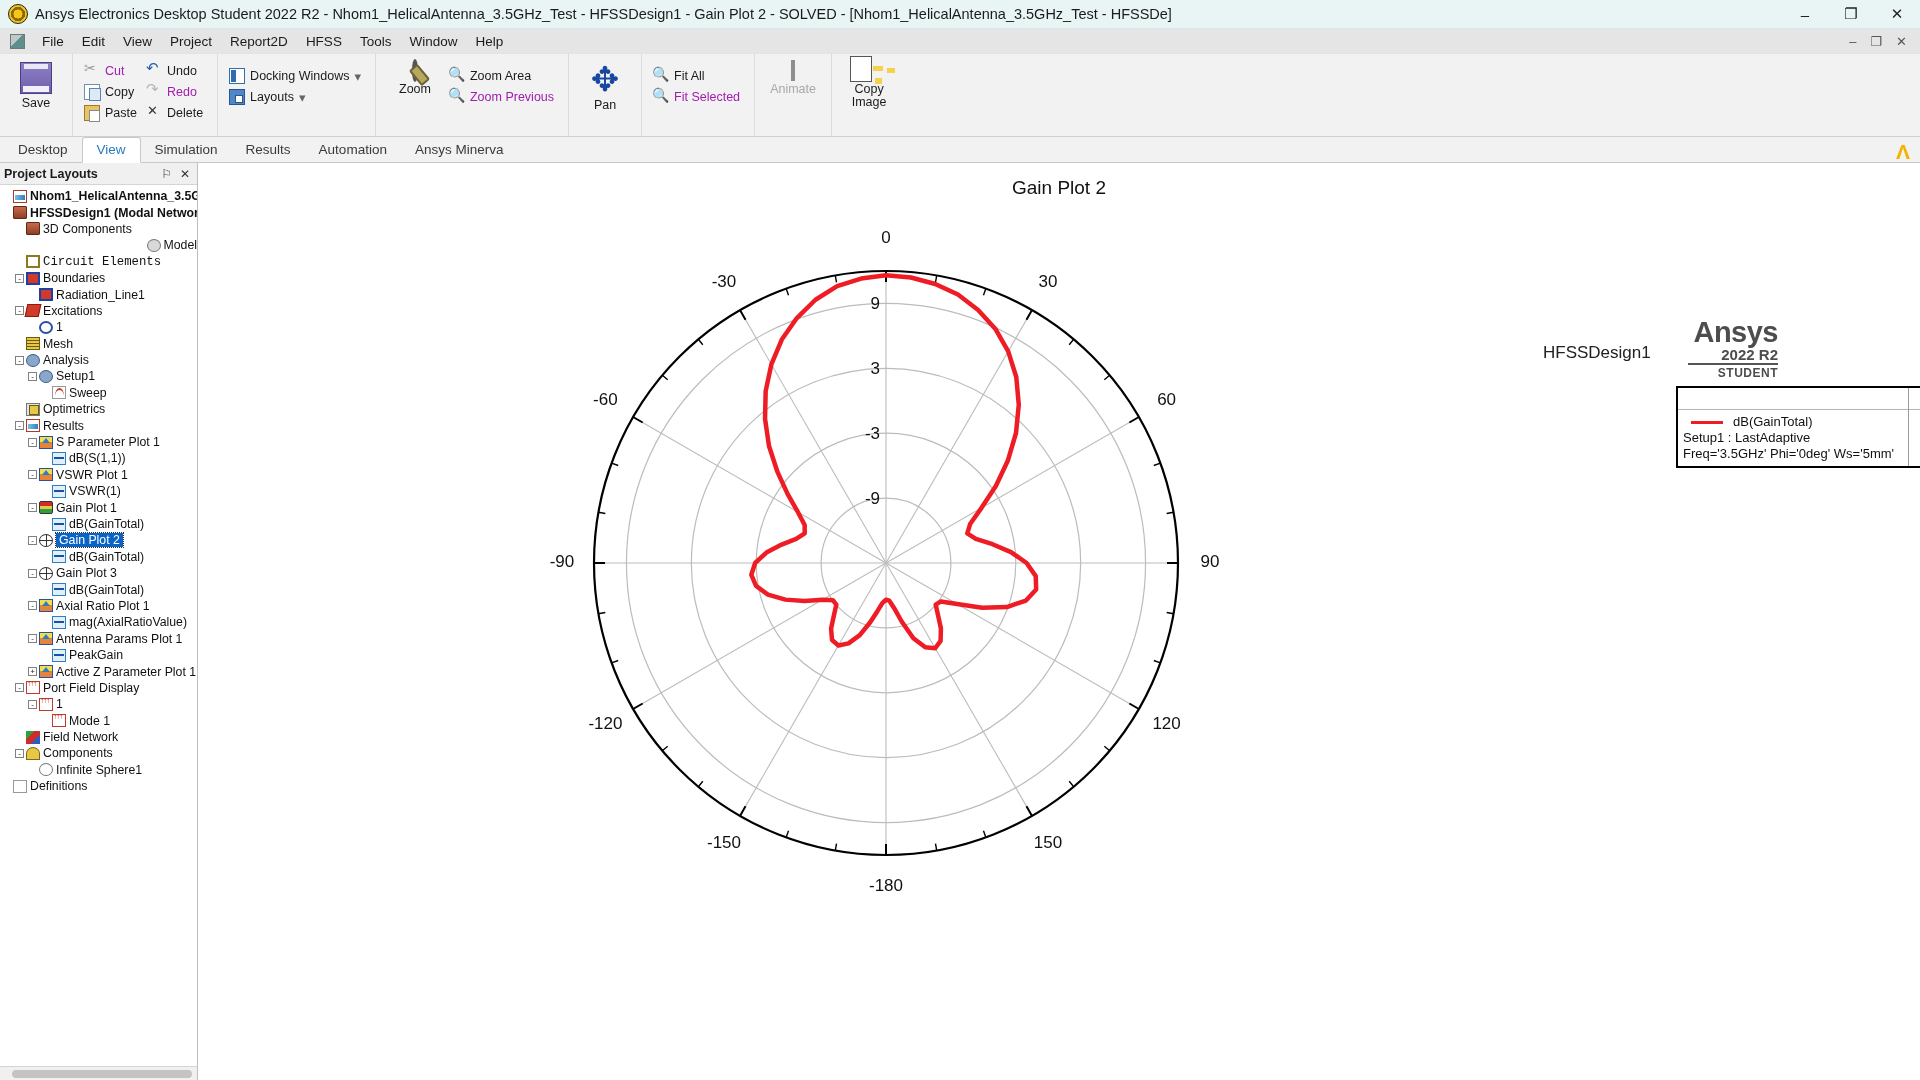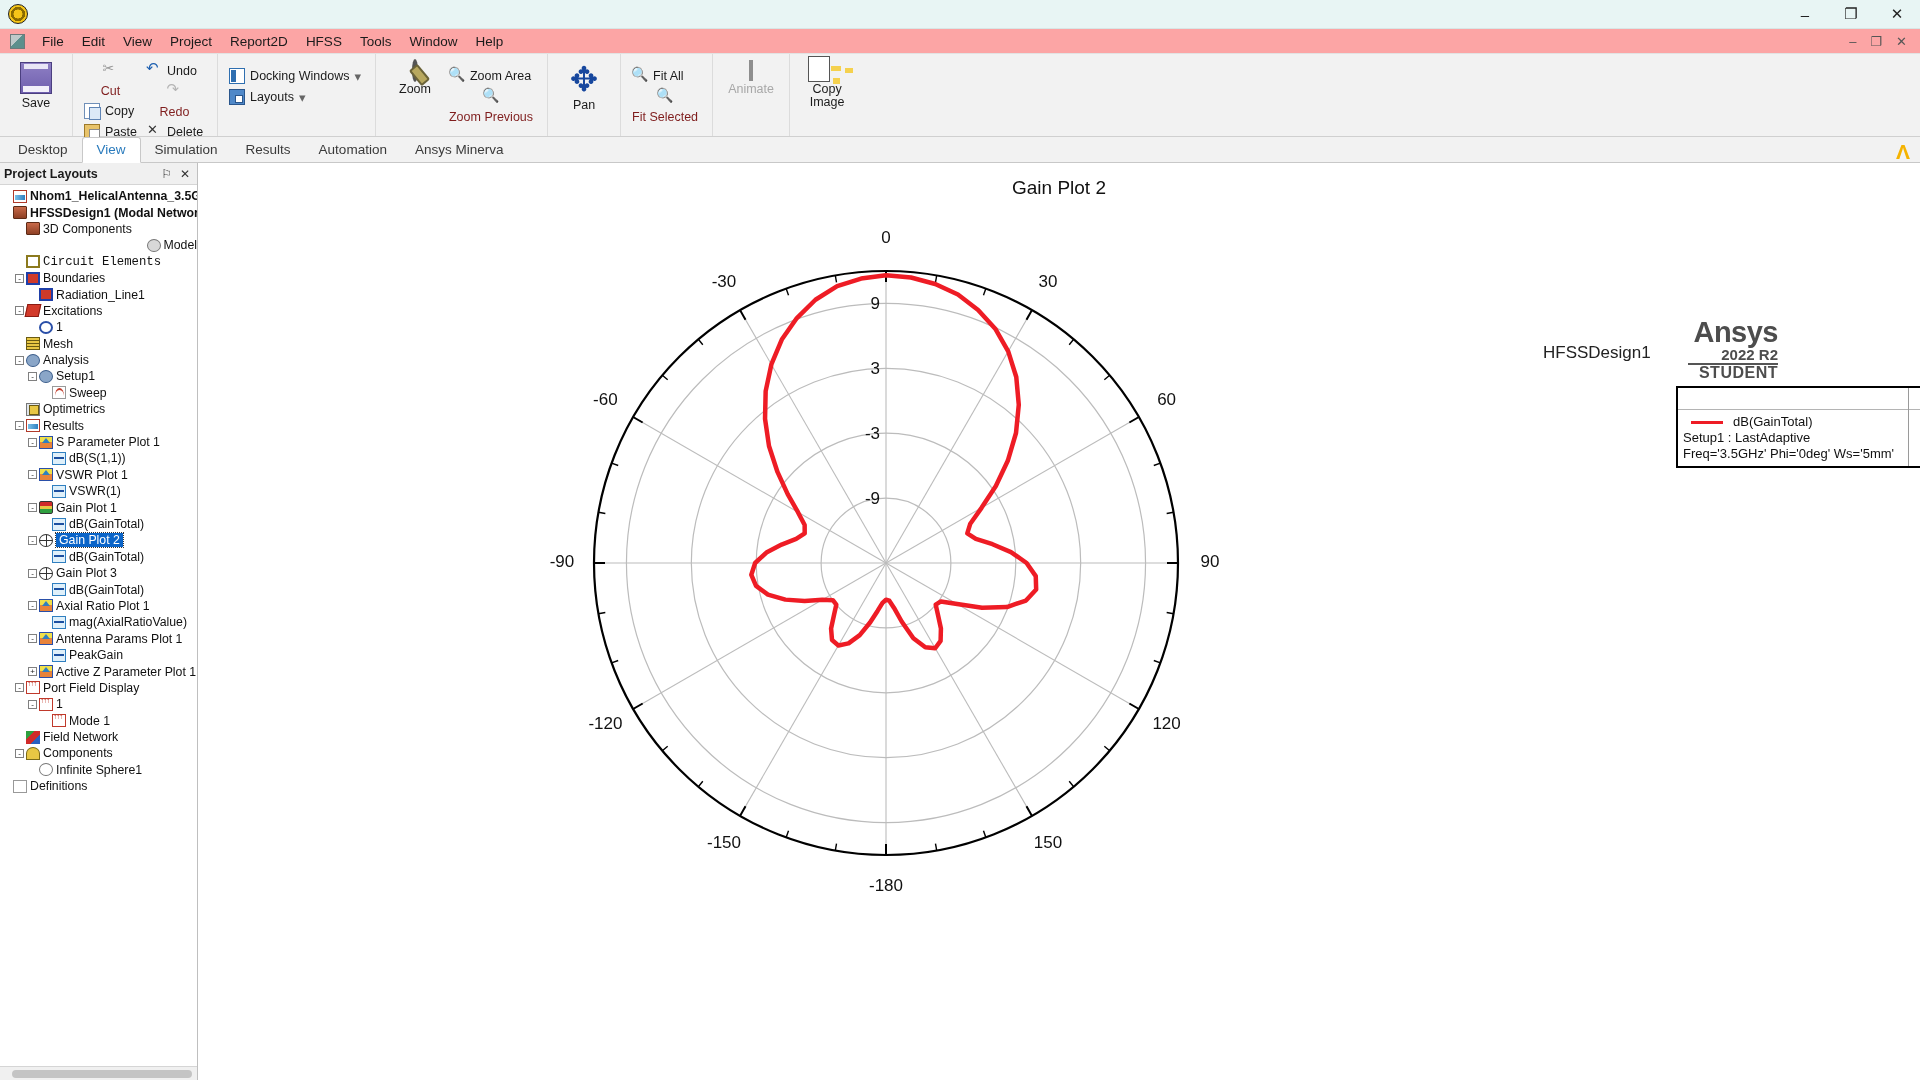--- a/index.html
+++ b/index.html
@@ -23,21 +23,21 @@
     background:radial-gradient(circle at 50% 50%, #f5c518 0 35%, #8a6a00 36% 55%, #f5c518 56% 75%, #6b5200 76% 100%);
     border:1px solid #222;
   }
   .tb-title{ font-size:14.5px; color:#1b1b1b; white-space:nowrap; }
   .tb-btns{ margin-left:auto; display:flex; height:29px; }
   .tb-btn{ width:46px; height:29px; display:flex; align-items:center; justify-content:center;
            font-size:15px; color:#222; }
 
   
   .menubar{
-    height:25px; background:#fca5a5; display:flex; align-items:center;
+    height:25px; background:#e5e5e5; display:flex; align-items:center;
     border-bottom:1px solid #e3e3e3; padding-left:6px;
   }
   .menu-appicon{ width:15px; height:15px; margin:0 8px 0 4px;
     background:linear-gradient(135deg,#bfc9c9 0 45%, #5d8f8c 46% 100%); border:1px solid #6d7a7a;}
   .menu-item{ font-size:13.5px; color:#1b1b1b; padding:3px 9px; }
   .menu-right{ margin-left:auto; display:flex; color:#555; font-size:13px; padding-right:6px;}
   .menu-right span{ padding:0 7px; }
 
   
   .ribbon{
@@ -48,21 +48,21 @@
            border-right:1px solid #dcdcdc; position:relative; }
   .rgroup.noborder{ border-right:none; }
   .big-btn{ width:56px; display:flex; flex-direction:column; align-items:center;
             justify-content:flex-start; padding-top:4px;}
   .big-btn .glyph{ margin-bottom:3px; }
   .big-btn .lbl{ font-size:12.5px; color:#1b1b1b; text-align:center; line-height:13px;}
   .big-btn.dim .lbl{ color:#a8a8a8; }
   .small-col{ display:flex; flex-direction:column; justify-content:flex-start; gap:1px; padding-top:3px;}
   .small-btn{ display:flex; align-items:center; gap:5px; padding:2px 6px 2px 3px;
               font-size:12.5px; color:#1b1b1b; white-space:nowrap;}
-  .small-btn.dim{ color:#7f1d1d;flex-direction:column; }
+  .small-btn.dim{ color:#a21caf; }
   .ico{ width:16px; height:16px; display:inline-block; flex:0 0 auto; position:relative;}
 
   
   .ico-save{ background:linear-gradient(#8e7fc4,#6f5fae); border:1px solid #4b3f80; }
   .ico-save::before{ content:""; position:absolute; left:3px; top:1px; right:3px; height:5px; background:#e9e6f6;}
   .ico-save::after{ content:""; position:absolute; left:2px; bottom:1px; right:2px; height:6px; background:#f2f0fa;}
   .ico-cut::before{ content:"\2702"; position:absolute; left:0; top:-3px; font-size:14px; color:#9a9a9a;}
   .ico-copy{ background:#fff; border:1px solid #6f8fb8;}
   .ico-copy::after{ content:""; position:absolute; left:4px; top:3px; width:10px; height:11px;
                     background:#dce9f7; border:1px solid #5f84b4;}
@@ -159,21 +159,21 @@
   .pm-thumb{ position:absolute; left:12px; top:3px; width:180px; height:8px; background:#c4c4c4; border-radius:4px;}
 
   
   .plotwrap{ flex:1; position:relative; background:#fff; overflow:hidden; }
   .plot-title{ position:absolute; top:14px; left:0; right:0; text-align:center;
                font-size:19px; color:#111; }
   .design-name{ position:absolute; top:180px; left:1345px; font-size:17px; color:#222; }
   .ansys-logo{ position:absolute; top:155px; left:1475px; text-align:right; width:90px;margin-left:15px;}
   .ansys-logo .n1{ font-size:29px; font-weight:bold; color:#4d4d4d; line-height:29px; letter-spacing:-0.5px;}
   .ansys-logo .n2{ font-size:15px; font-weight:bold; color:#4d4d4d; line-height:16px; border-bottom:2px solid #555;}
-  .ansys-logo .n3{ font-size:16px; font-weight:bold; color:#4d4d4d; line-height:16px; letter-spacing:0.5px;}
+  .ansys-logo .n3{ font-size:12px; font-weight:bold; color:#4d4d4d; line-height:16px; letter-spacing:0.5px;}
 
   .legend{ position:absolute; left:1478px; top:223px; border:2px solid #000; background:#fff;
            display:flex; font-size:13px; }
   .legend .lcol-left{ width:230px; }
   .legend .lcol-right{ width:140px; border-left:1px solid #9a9a9a; text-align:center;}
   .legend .lhead{ height:22px; border-bottom:1px solid #b4b4b4; display:flex; align-items:center; justify-content:center;}
   .legend .lbody{ padding:4px 5px 4px 5px; }
   .legend .lrow1{ display:flex; align-items:center; gap:10px; }
   .legend .swatch{ width:32px; height:3px; background:#ee1c25; margin-left:8px;}
   .legend .lval{ padding-top:20px; font-size:13px;}
@@ -181,20 +181,21 @@
 
   svg.polar{ position:absolute; left:0; top:0; }
 </style>
 </head>
 <body>
 
 <div class="titlebar">
   <div class="tb-icon">
       <div class="ring"></div>
     </div>
+  <div class="tb-title">Ansys Electronics Desktop Student 2022 R2 - Nhom1_HelicalAntenna_3.5GHz_Test - HFSSDesign1 - Gain Plot 2 - SOLVED - [Nhom1_HelicalAntenna_3.5GHz_Test - HFSSDe]</div>
   <div class="tb-btns">
     <div class="tb-btn">–</div>
     <div class="tb-btn">❐</div>
     <div class="tb-btn close">✕</div>
   </div>
 </div>
 
 <div class="menubar">
   <div class="menu-appicon"></div>
   <div class="menu-item">File</div>

